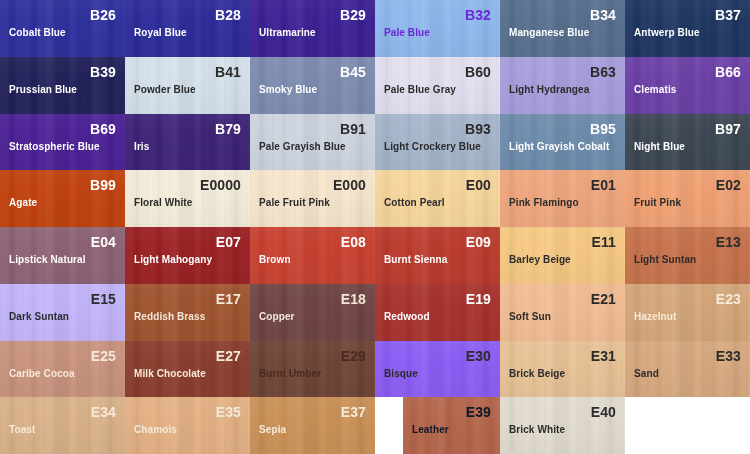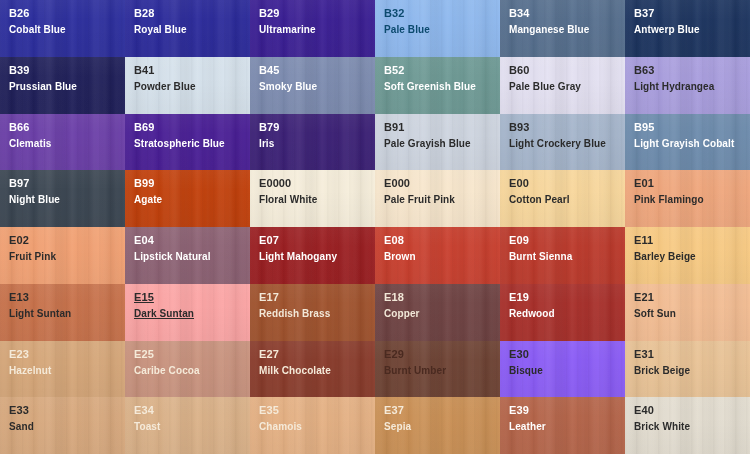--- a/index.html
+++ b/index.html
@@ -73,22 +73,23 @@
   .swatch-code,
   .swatch-name {
     position: relative;
     z-index: 2;
     display: block;
     font-weight: bold;
     white-space: nowrap;
     letter-spacing: 0.1px;
   }
   .swatch-code {
-    font-size: 11px;
+    font-size: 14px;
     margin-bottom: 6px;
+    text-align: right;
   }
   .swatch-name {
     font-size: 10px;
   }
 </style>
 </head>
 <body>
 
 <div id="chart">
     <div class="swatch" style="background-color: rgb(45, 47, 158); color: rgb(255, 255, 255);">
@@ -96,21 +97,21 @@
       <span class="swatch-name">Cobalt Blue</span>
     </div>
     <div class="swatch" style="background-color: rgb(44, 43, 155); color: rgb(255, 255, 255);">
       <span class="swatch-code">B28</span>
       <span class="swatch-name">Royal Blue</span>
     </div>
     <div class="swatch" style="background-color: rgb(59, 31, 148); color: rgb(255, 255, 255);">
       <span class="swatch-code">B29</span>
       <span class="swatch-name">Ultramarine</span>
     </div>
-    <div class="swatch" style="background-color: rgb(143, 185, 239); color: #0c4a6e;">
+    <div class="swatch" style="background-color: rgb(143, 185, 239); color: #6d28d9;">
       <span class="swatch-code">B32</span>
       <span class="swatch-name">Pale Blue</span>
     </div>
     <div class="swatch" style="background-color: rgb(86, 111, 142); color: rgb(255, 255, 255);">
       <span class="swatch-code">B34</span>
       <span class="swatch-name">Manganese Blue</span>
     </div>
     <div class="swatch" style="background-color: rgb(29, 53, 96); color: rgb(255, 255, 255);">
       <span class="swatch-code">B37</span>
       <span class="swatch-name">Antwerp Blue</span>
@@ -120,24 +121,20 @@
       <span class="swatch-name">Prussian Blue</span>
     </div>
     <div class="swatch" style="background-color: rgb(214, 226, 236); color: rgb(43, 43, 43);">
       <span class="swatch-code">B41</span>
       <span class="swatch-name">Powder Blue</span>
     </div>
     <div class="swatch" style="background-color: rgb(125, 140, 176); color: rgb(255, 255, 255);">
       <span class="swatch-code">B45</span>
       <span class="swatch-name">Smoky Blue</span>
     </div>
-    <div class="swatch" style="background-color: rgb(110, 154, 149); color: rgb(255, 255, 255);">
-      <span class="swatch-code">B52</span>
-      <span class="swatch-name">Soft Greenish Blue</span>
-    </div>
     <div class="swatch" style="background-color: rgb(228, 225, 242); color: rgb(43, 43, 43);">
       <span class="swatch-code">B60</span>
       <span class="swatch-name">Pale Blue Gray</span>
     </div>
     <div class="swatch" style="background-color: rgb(169, 158, 222); color: rgb(43, 43, 43);">
       <span class="swatch-code">B63</span>
       <span class="swatch-name">Light Hydrangea</span>
     </div>
     <div class="swatch" style="background-color: rgb(107, 63, 168); color: rgb(255, 255, 255);">
       <span class="swatch-code">B66</span>
@@ -208,21 +205,21 @@
       <span class="swatch-name">Burnt Sienna</span>
     </div>
     <div class="swatch" style="background-color: rgb(248, 202, 131); color: rgb(43, 43, 43);">
       <span class="swatch-code">E11</span>
       <span class="swatch-name">Barley Beige</span>
     </div>
     <div class="swatch" style="background-color: rgb(200, 114, 75); color: rgb(43, 43, 43);">
       <span class="swatch-code">E13</span>
       <span class="swatch-name">Light Suntan</span>
     </div>
-    <div class="swatch" style="background-color: #fca5a5; color: rgb(43, 43, 43); text-decoration: underline;">
+    <div class="swatch" style="background-color: #c4b5fd; color: rgb(43, 43, 43);">
       <span class="swatch-code">E15</span>
       <span class="swatch-name">Dark Suntan</span>
     </div>
     <div class="swatch" style="background-color: rgb(160, 83, 46); color: rgb(242, 232, 216);">
       <span class="swatch-code">E17</span>
       <span class="swatch-name">Reddish Brass</span>
     </div>
     <div class="swatch" style="background-color: rgb(111, 67, 67); color: rgb(242, 232, 216);">
       <span class="swatch-code">E18</span>
       <span class="swatch-name">Copper</span>
@@ -268,21 +265,21 @@
       <span class="swatch-name">Toast</span>
     </div>
     <div class="swatch" style="background-color: rgb(229, 177, 132); color: rgb(245, 234, 217);">
       <span class="swatch-code">E35</span>
       <span class="swatch-name">Chamois</span>
     </div>
     <div class="swatch" style="background-color: rgb(203, 145, 86); color: rgb(245, 234, 217);">
       <span class="swatch-code">E37</span>
       <span class="swatch-name">Sepia</span>
     </div>
-    <div class="swatch" style="background-color: rgb(181, 101, 74); color: #ffffff;">
+    <div class="swatch" style="background-color: rgb(181, 101, 74); color: #0f172a; margin-left: 28px;">
       <span class="swatch-code">E39</span>
       <span class="swatch-name">Leather</span>
     </div>
     <div class="swatch" style="background-color: rgb(227, 221, 208); color: rgb(43, 43, 43);">
       <span class="swatch-code">E40</span>
       <span class="swatch-name">Brick White</span>
     </div>
   </div>
 
 </body></html>

